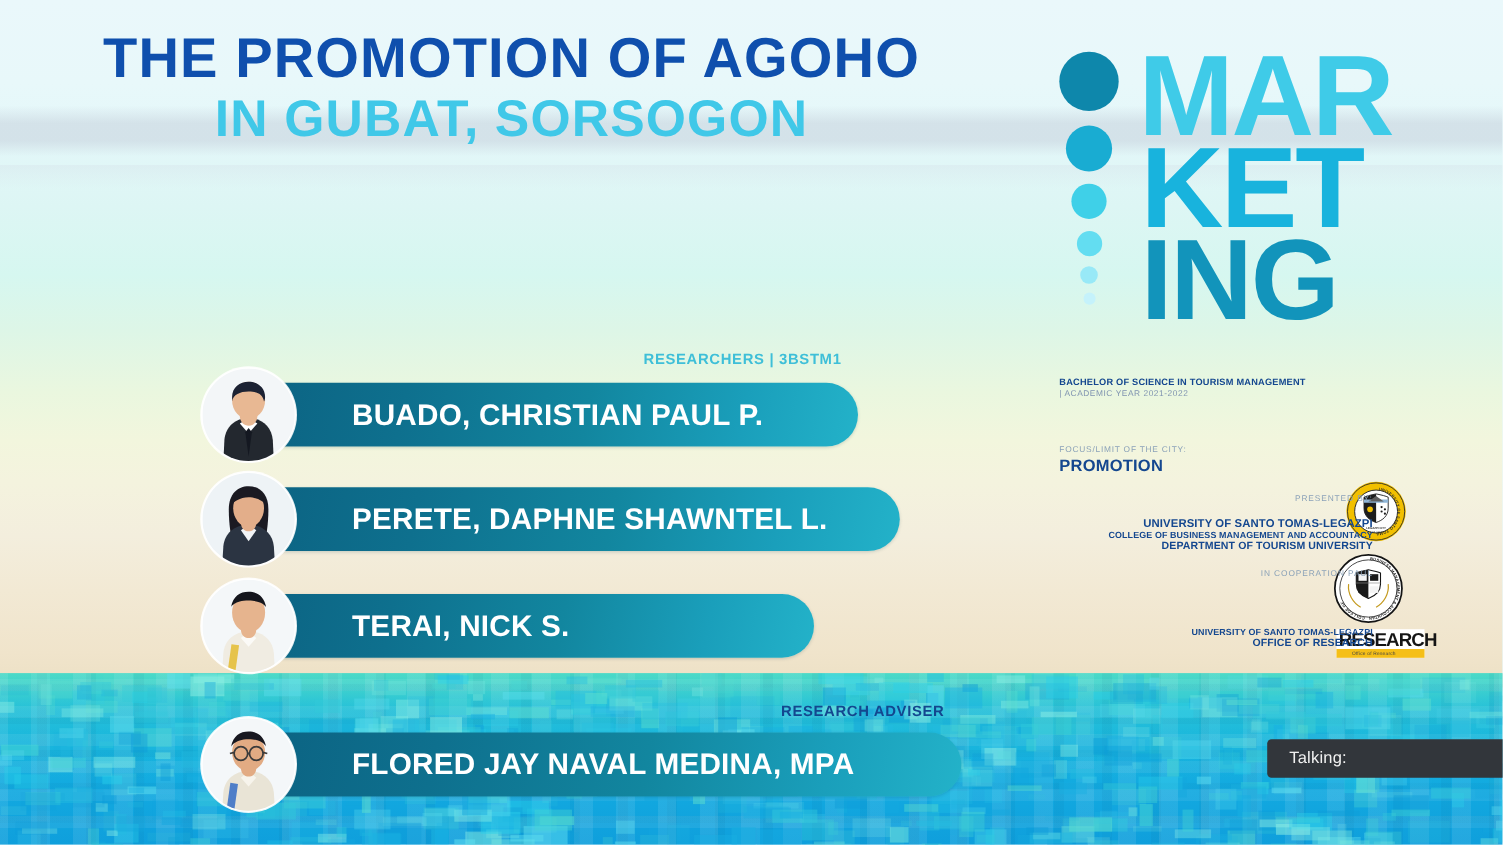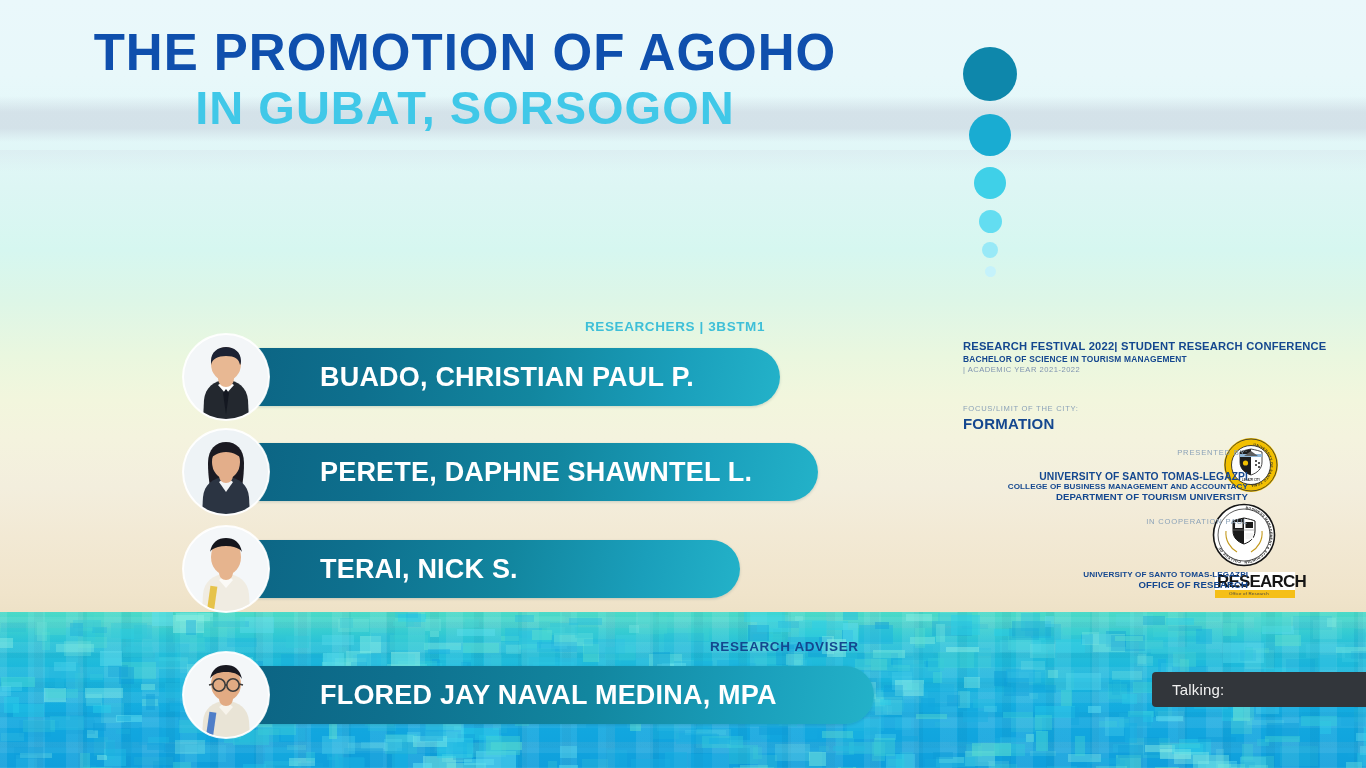--- a/index.html
+++ b/index.html
@@ -975,30 +975,34 @@
 
   <div id="dots-col">
       <div class="dot" style="width: 54px; height: 54px; background: rgb(14, 135, 171); margin-top: 0px;"></div>
       <div class="dot" style="width: 42px; height: 42px; background: rgb(25, 172, 210); margin-top: 12.8px;"></div>
       <div class="dot" style="width: 32px; height: 32px; background: rgb(63, 208, 232); margin-top: 11.6px;"></div>
       <div class="dot" style="width: 23px; height: 23px; background: rgb(99, 221, 241); margin-top: 10.4px;"></div>
       <div class="dot" style="width: 16px; height: 16px; background: rgb(152, 233, 247); margin-top: 9.2px;"></div>
       <div class="dot" style="width: 11px; height: 11px; background: rgb(197, 242, 251); margin-top: 8px;"></div>
     </div>
 
+  <div id="mk-letters">
+    <div class="mk-row mk-1">MAR</div>
+    <div class="mk-row mk-2">KET</div>
+    <div class="mk-row mk-3">ING</div>
+  </div>
 
   <div id="festival">
-    <div class="fest-1">RESEARCH FESTIVAL 2022| STUDENT RESEARCH CONFERENCE</div>
     <div class="fest-2">BACHELOR OF SCIENCE IN TOURISM MANAGEMENT</div>
     <div class="fest-3">| ACADEMIC YEAR 2021-2022</div>
   </div>
 
   <div id="focus">
     <div class="focus-lbl">FOCUS/LIMIT OF THE CITY:</div>
-    <div class="focus-val">FORMATION</div>
+    <div class="focus-val">PROMOTION</div>
   </div>
 
   <div class="rp-block" id="presented">
     <div class="rp-small">PRESENTED BY:</div>
     <div class="rp-b1" style="margin-top:14px">UNIVERSITY OF SANTO TOMAS-LEGAZPI</div>
     <div class="rp-b2">COLLEGE OF BUSINESS MANAGEMENT AND ACCOUNTACY</div>
     <div class="rp-b3">DEPARTMENT OF TOURISM UNIVERSITY</div>
   </div>
 
   <div class="rp-block" id="cooperation">

